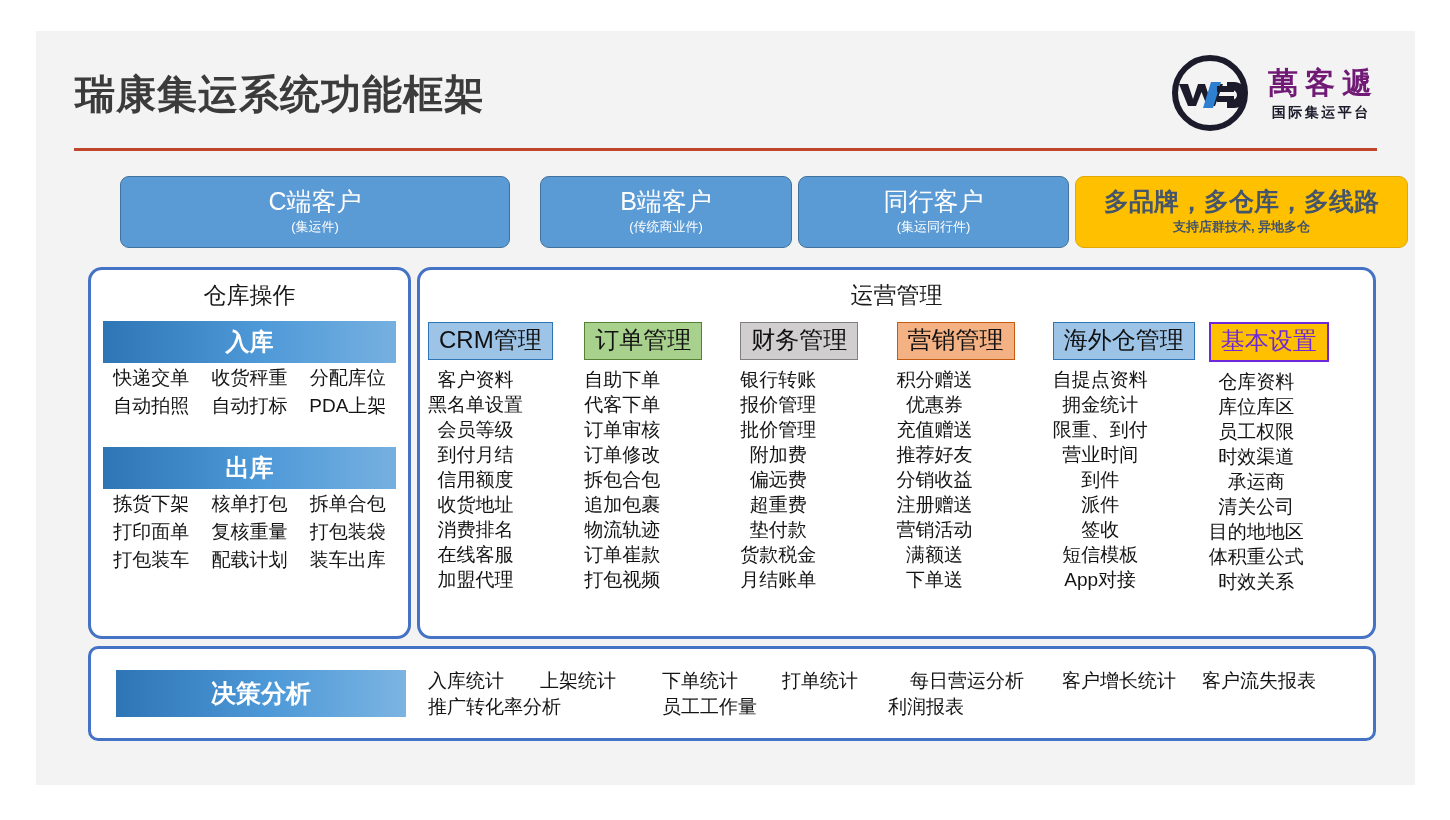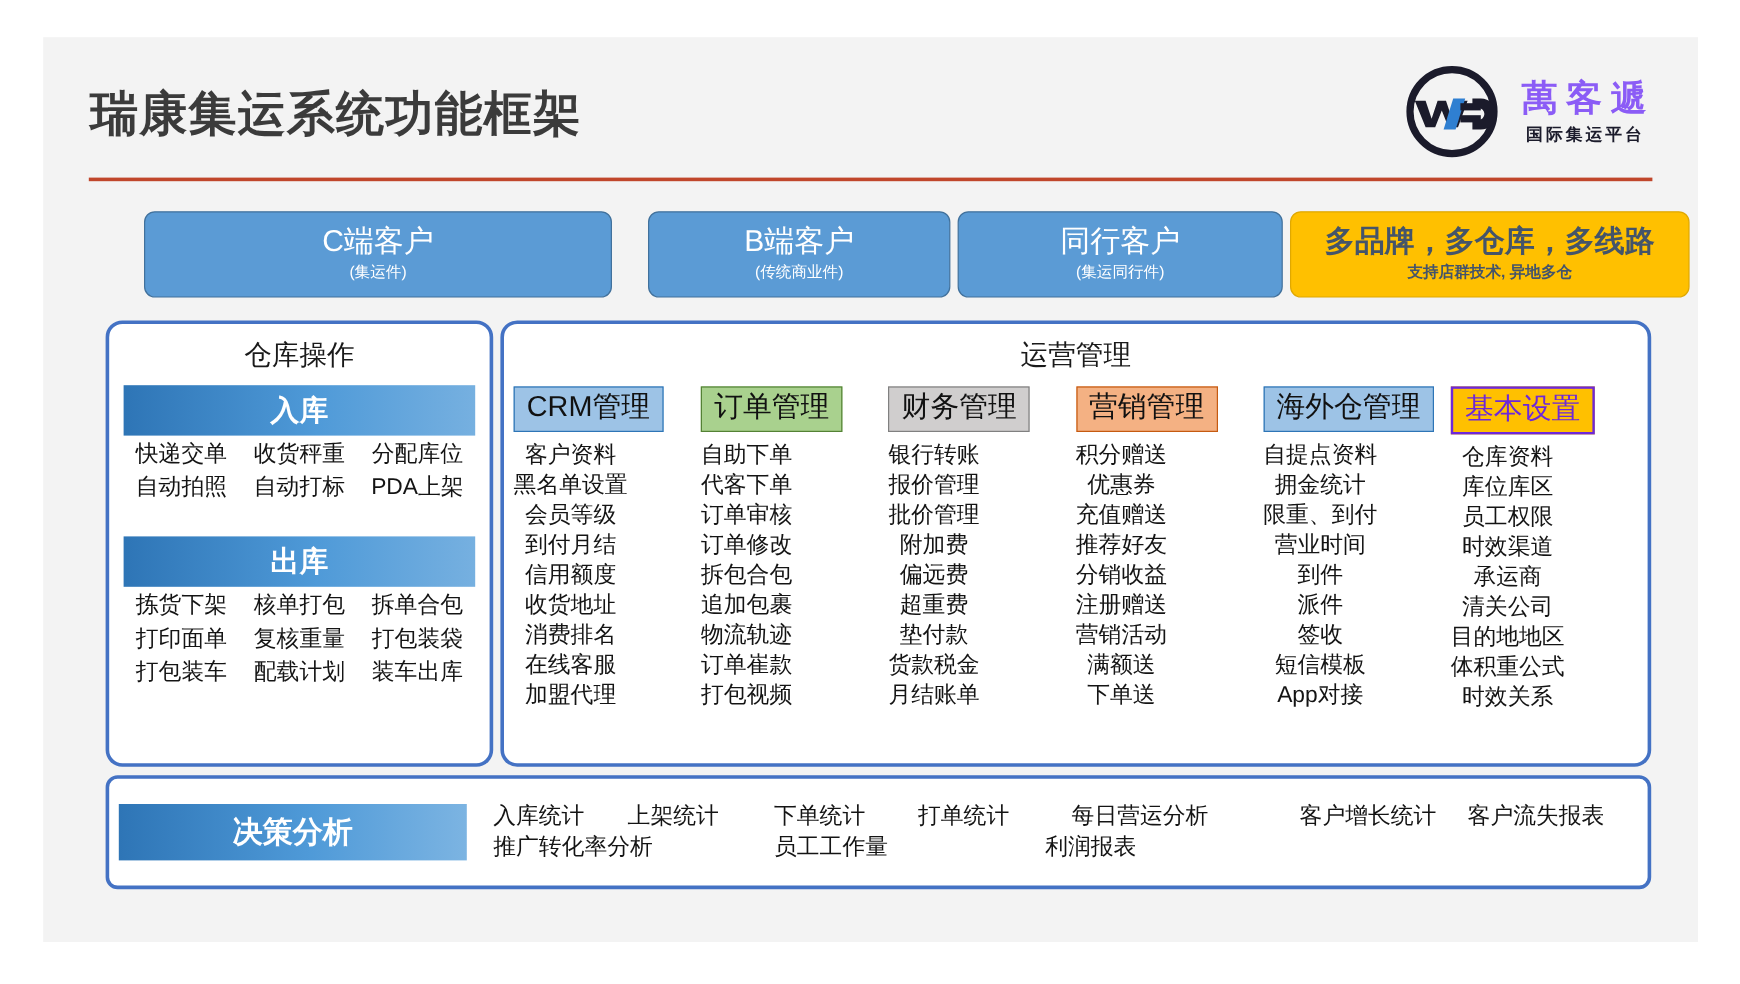--- a/index.html
+++ b/index.html
@@ -62,21 +62,21 @@
   .logo-text {
     display: flex;
     flex-direction: column;
     justify-content: center;
     align-items: center;
     line-height: 1;
   }
   .logo-cn {
     font-size: 30px;
     font-weight: bold;
-    color: #8b5cf6;
+    color: #701a75;
     letter-spacing: 7px;
     text-indent: 7px;
   }
   .logo-sub {
     font-size: 14px;
     font-weight: bold;
     color: #1b1b2b;
     letter-spacing: 2.5px;
     text-indent: 2.5px;
     margin-top: 7px;
@@ -209,21 +209,21 @@
     width: 1288px; height: 95px;
     background: #ffffff;
     border: 3px solid #4472c4;
     border-radius: 10px;
     box-sizing: border-box;
     display: flex;
     align-items: center;
   }
   .decision-bar {
     flex: 0 0 290px;
-    margin-left: 8px;
+    margin-left: 25px;
     height: 47px;
     background: linear-gradient(to right, #2e75b6 0%, #4f9ad8 55%, #7cb4e2 100%);
     display: flex;
     align-items: center;
     justify-content: center;
     color: #ffffff;
     font-size: 25px;
     font-weight: bold;
   }
   .decision-items {
@@ -235,21 +235,21 @@
   .decision-line {
     display: flex;
     line-height: 1.35;
     white-space: nowrap;
   }
   .d1 > span:nth-child(1) { width: 112px; }
   .d1 > span:nth-child(2) { width: 122px; }
   .d1 > span:nth-child(3) { width: 120px; }
   .d1 > span:nth-child(4) { width: 128px; }
   .d1 > span:nth-child(5) { width: 152px; }
-  .d1 > span:nth-child(6) { width: 140px; margin-left: 38px; }
+  .d1 > span:nth-child(6) { width: 140px; }
   .d2 > span:nth-child(1) { width: 234px; }
   .d2 > span:nth-child(2) { width: 226px; }
   .d2 > span:nth-child(3) { width: 152px; }
 </style>
 </head>
 <body>
 
 <div class="slide-outer">
  <div class="slide">
 

